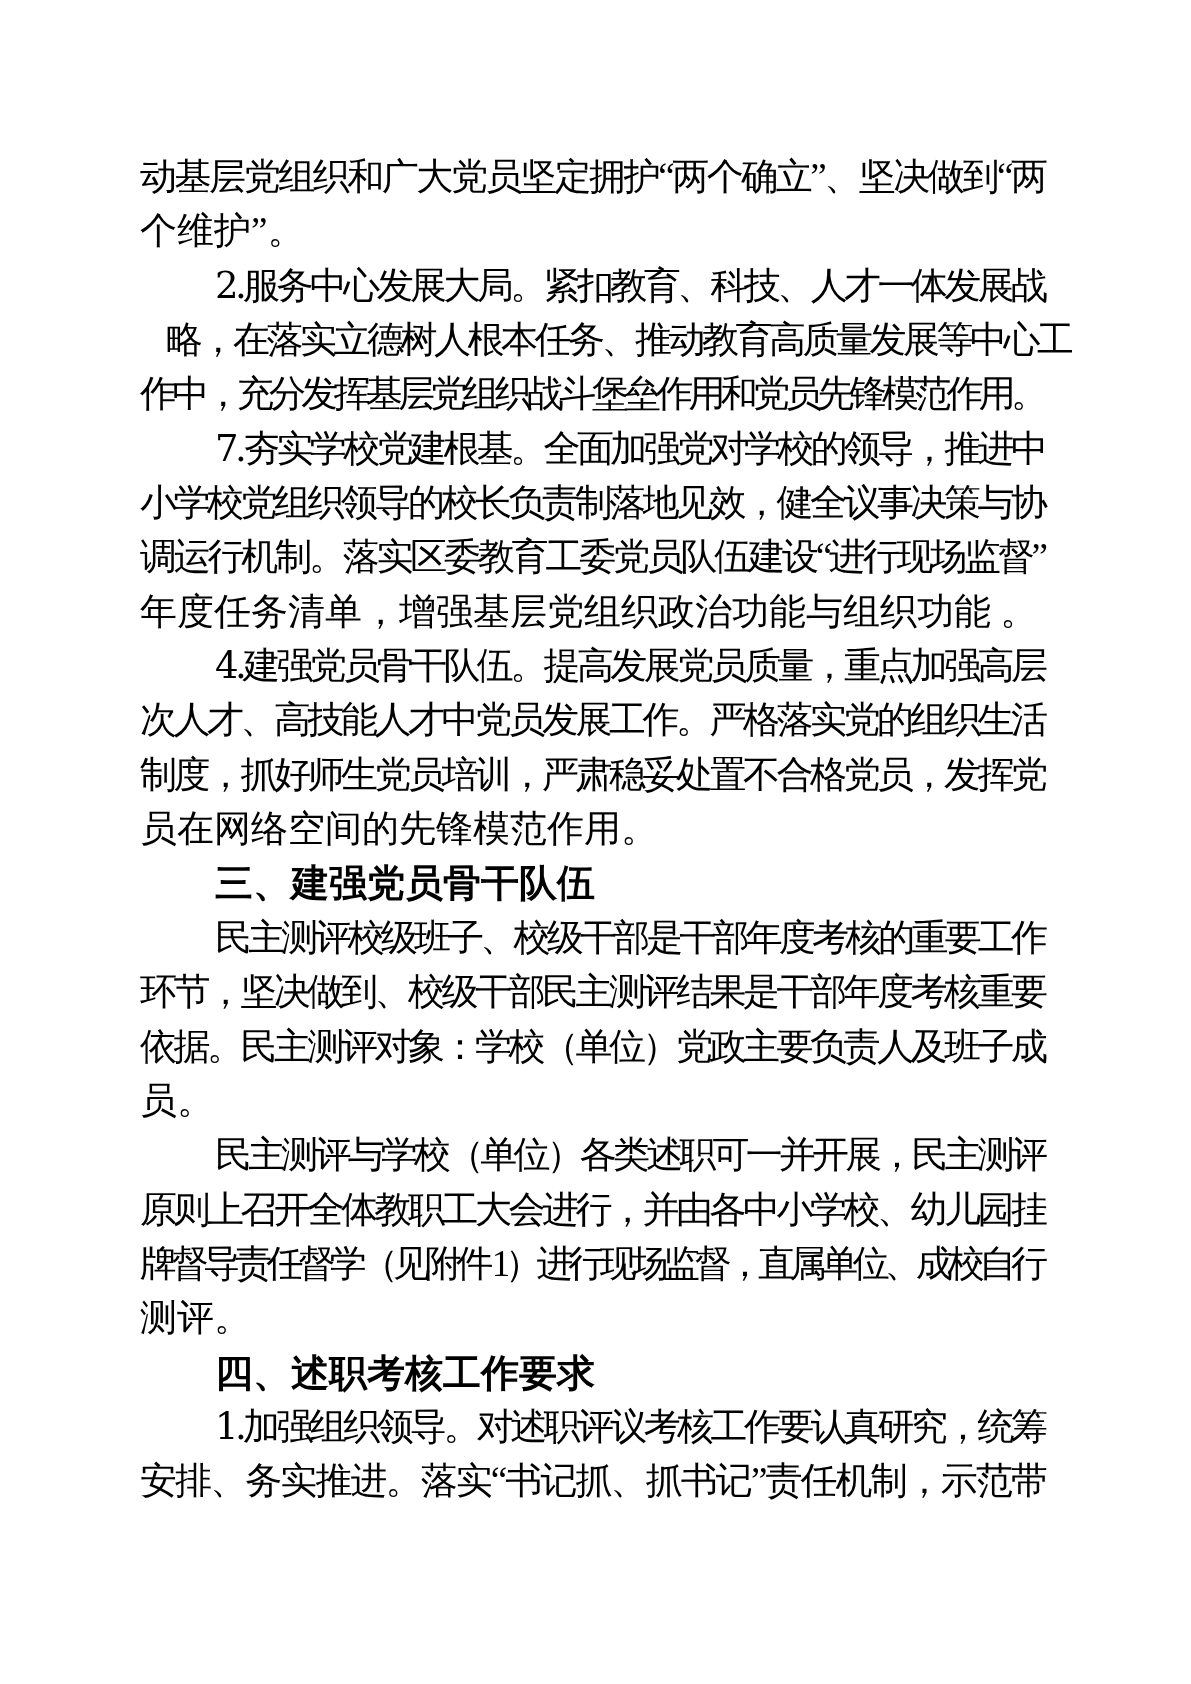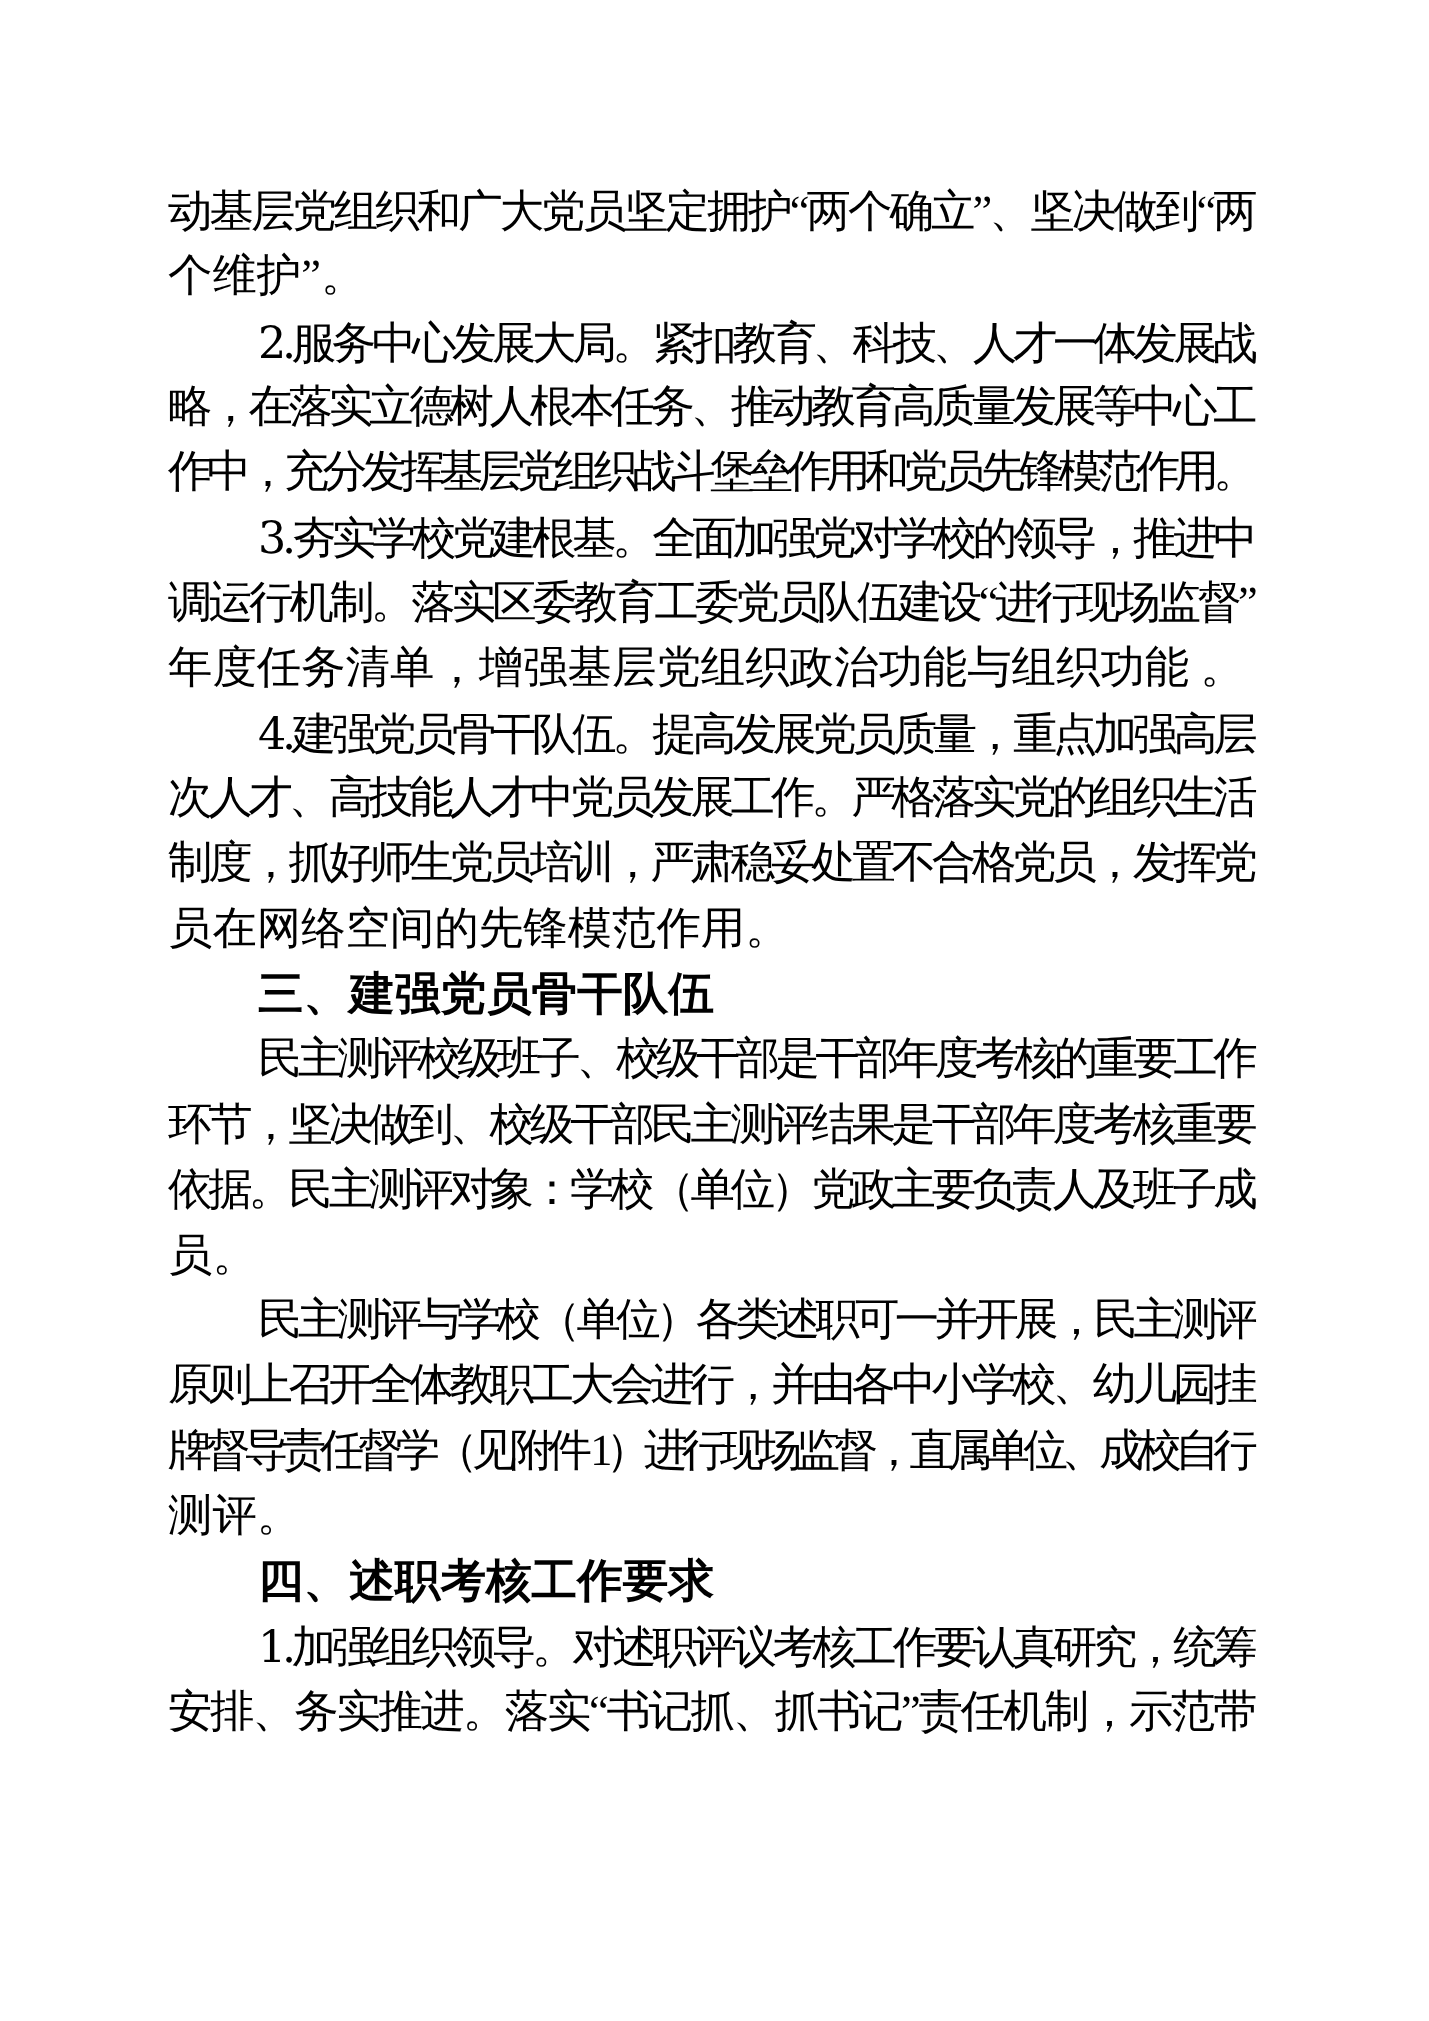--- a/index.html
+++ b/index.html
@@ -50,23 +50,24 @@
   }
 </style>
 </head>
 <body>
 
 <div class="page">
   <div class="content" id="doc-lines">
       <div class="line justify"><span class="inner" style="letter-spacing: -2.45486px;"><span class="seg fangsong">动基层党组织和广大党员坚定拥护“两个确立”、坚决做到“两</span></span></div>
       <div class="line left"><span class="inner"><span class="seg fangsong">个维护”。</span></span></div>
       <div class="line indent justify"><span class="inner" style="letter-spacing: -3.6125px;"><span class="seg kaiti">2.服务中心发展大局。</span><span class="seg fangsong">紧扣教育、科技、人才一体发展战</span></span></div>
-      <div class="line justify"><span class="inner" style="letter-spacing: -3.5px;"><span class="seg fangsong">略，在落实立德树人根本任务、推动教育高质量发展等中心工</span></span></div>
+      <div class="line justify"><span class="inner" style="letter-spacing: -3.5px; margin-left: 26px;"><span class="seg fangsong">略，在落实立德树人根本任务、推动教育高质量发展等中心工</span></span></div>
       <div class="line justify"><span class="inner" style="letter-spacing: -4.74074px;"><span class="seg fangsong">作中，充分发挥基层党组织战斗堡垒作用和党员先锋模范作用。</span></span></div>
-      <div class="line indent justify"><span class="inner" style="letter-spacing: -3.6125px;"><span class="seg kaiti">3.夯实学校党建根基。</span><span class="seg fangsong">全面加强党对学校的领导，推进中</span></span></div>
+      <div class="line indent justify"><span class="inner" style="letter-spacing: -3.6125px;"><span class="seg kaiti">7.夯实学校党建根基。</span><span class="seg fangsong">全面加强党对学校的领导，推进中</span></span></div>
+      <div class="line justify"><span class="inner" style="letter-spacing: -3.5px;"><span class="seg fangsong">小学校党组织领导的校长负责制落地见效，健全议事决策与协</span></span></div>
       <div class="line justify"><span class="inner" style="letter-spacing: -3.21701px;"><span class="seg fangsong">调运行机制。落实区委教育工委党员队伍建设“进行现场监督”</span></span></div>
       <div class="line left"><span class="inner"><span class="seg fangsong">年度任务清单，增强基层党组织政治功能与组织功能 。</span></span></div>
       <div class="line indent justify"><span class="inner" style="letter-spacing: -3.6125px; text-align: center;"><span class="seg kaiti">4.建强党员骨干队伍。</span><span class="seg fangsong">提高发展党员质量，重点加强高层</span></span></div>
       <div class="line justify"><span class="inner" style="letter-spacing: -3.5px;"><span class="seg fangsong">次人才、高技能人才中党员发展工作。严格落实党的组织生活</span></span></div>
       <div class="line justify"><span class="inner" style="letter-spacing: -3.5px;"><span class="seg fangsong">制度，抓好师生党员培训，严肃稳妥处置不合格党员，发挥党</span></span></div>
       <div class="line left"><span class="inner"><span class="seg fangsong">员在网络空间的先锋模范作用。</span></span></div>
       <div class="line heading indent left"><span class="inner"><span class="seg heiti">三、建强党员骨干队伍</span></span></div>
       <div class="line indent justify"><span class="inner" style="letter-spacing: -3.83333px;"><span class="seg fangsong">民主测评校级班子、校级干部是干部年度考核的重要工作</span></span></div>
       <div class="line justify"><span class="inner" style="letter-spacing: -3.5px;"><span class="seg fangsong">环节，坚决做到、校级干部民主测评结果是干部年度考核重要</span></span></div>
       <div class="line justify"><span class="inner" style="letter-spacing: -3.5px;"><span class="seg fangsong">依据。民主测评对象：学校（单位）党政主要负责人及班子成</span></span></div>

